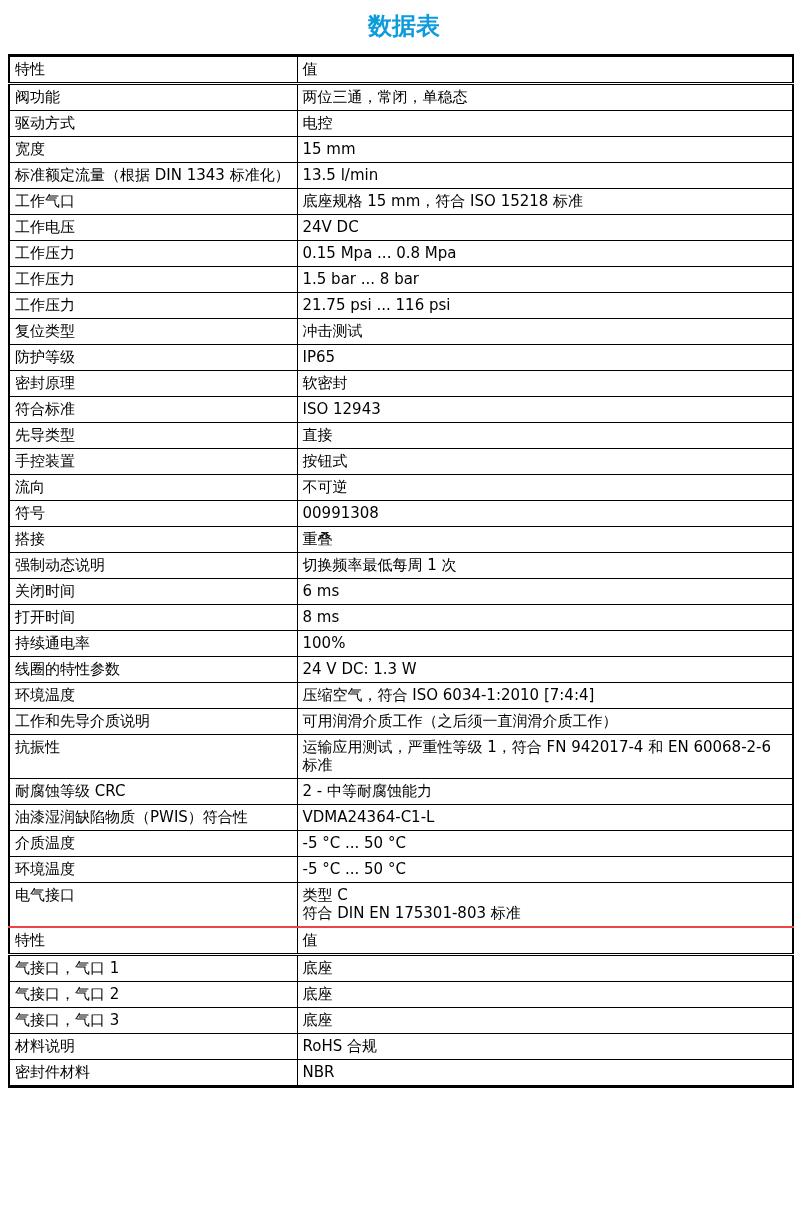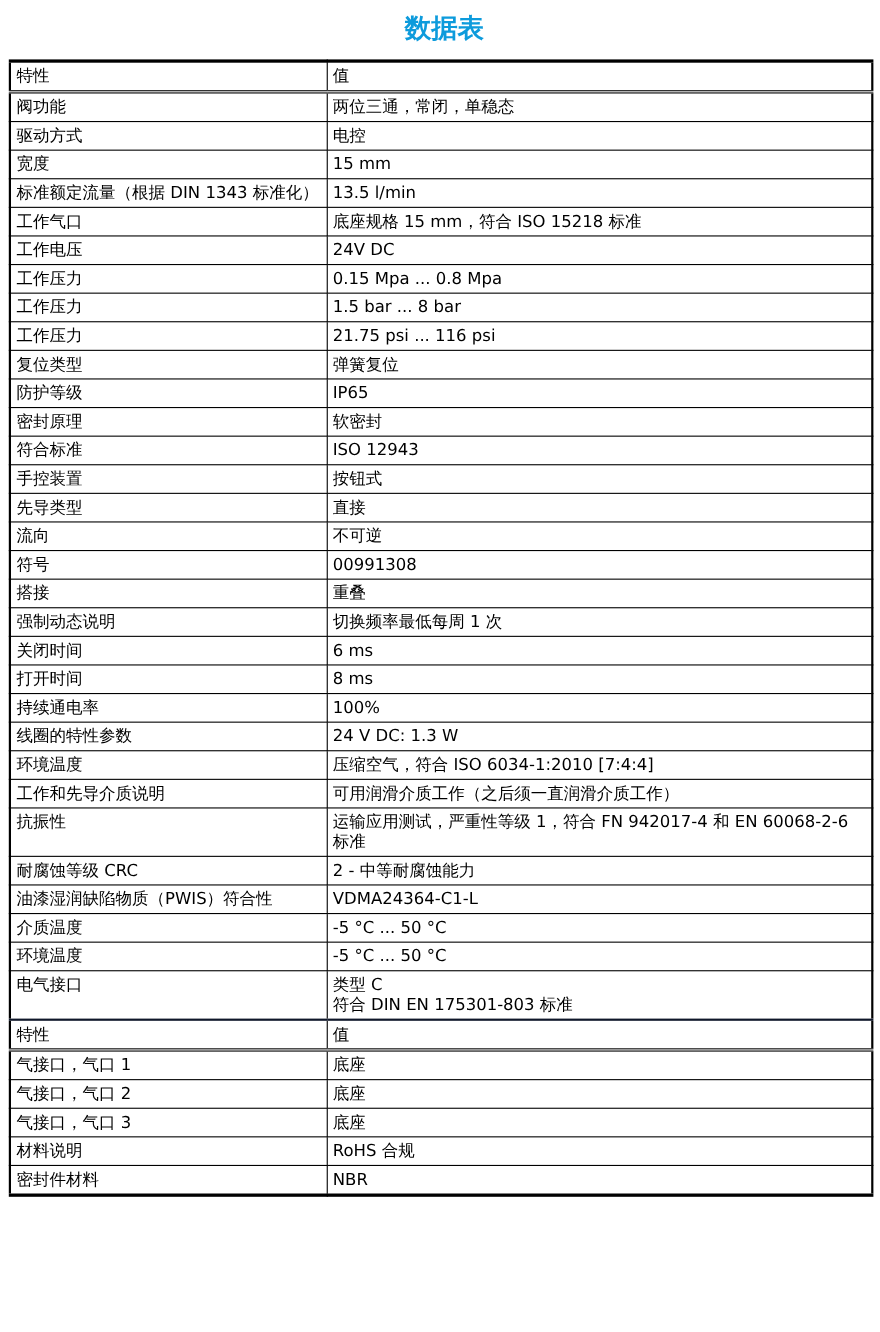--- a/index.html
+++ b/index.html
@@ -34,21 +34,21 @@
     line-height: 18px;
     padding: 3px 5px 4px 5px;
     text-align: left;
     vertical-align: top;
     color: #000;
     white-space: pre-line;
     word-wrap: break-word;
   }
   table.spec tr.header-row th {
     border-bottom: 3px double #000;
-    border-top: 2px solid #0f172a;
+    border-top: 2px solid #ef4444;
   }
   td.bold { font-weight: bold; }
 </style>
 </head>
 <body>
 
 <h1 class="page-title">数据表</h1>
 
 <table class="spec">
   <colgroup>
@@ -91,41 +91,41 @@
       <tr>
         <td>工作压力</td>
         <td>1.5 bar ... 8 bar</td>
       </tr>
       <tr>
         <td>工作压力</td>
         <td>21.75 psi ... 116 psi</td>
       </tr>
       <tr>
         <td>复位类型</td>
-        <td>弹簧复位</td>
+        <td>冲击测试</td>
       </tr>
       <tr>
         <td>防护等级</td>
         <td>IP65</td>
       </tr>
       <tr>
         <td>密封原理</td>
         <td>软密封</td>
       </tr>
       <tr>
         <td>符合标准</td>
         <td>ISO 12943</td>
       </tr>
       <tr>
+        <td>先导类型</td>
+        <td>直接</td>
+      </tr>
+      <tr>
         <td>手控装置</td>
         <td>按钮式</td>
-      </tr>
-      <tr>
-        <td>先导类型</td>
-        <td>直接</td>
       </tr>
       <tr>
         <td>流向</td>
         <td>不可逆</td>
       </tr>
       <tr>
         <td>符号</td>
         <td>00991308</td>
       </tr>
       <tr>

